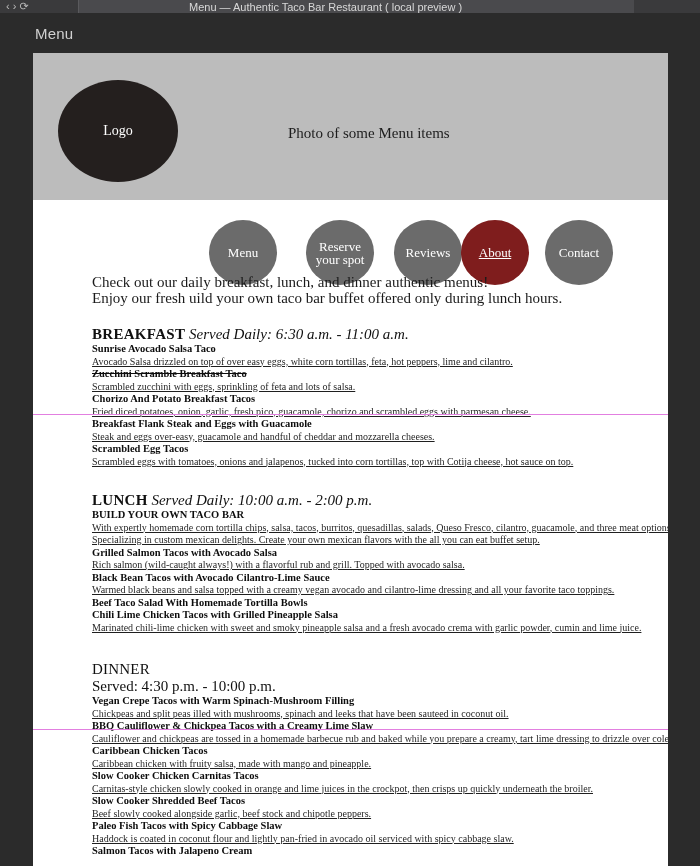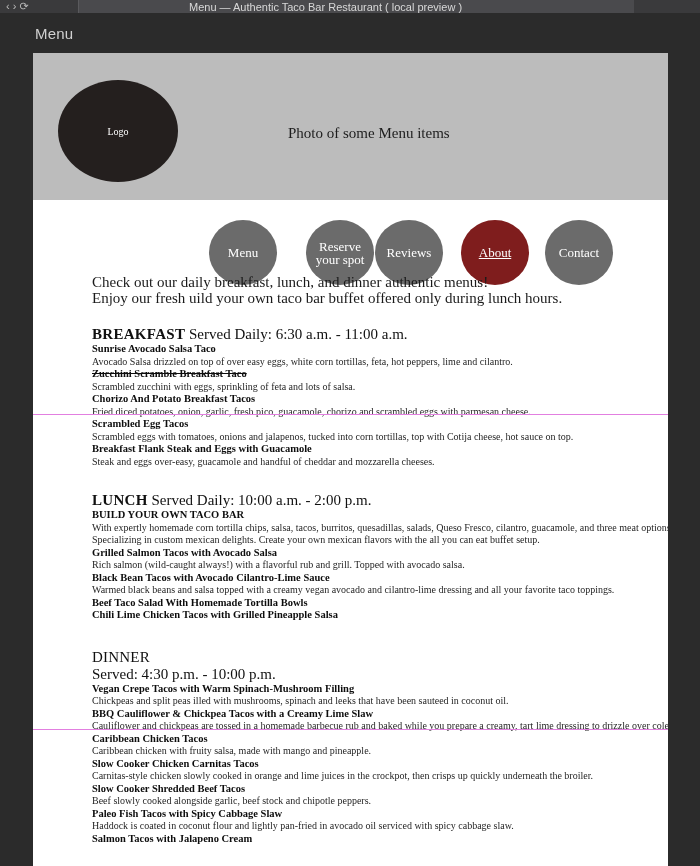--- a/index.html
+++ b/index.html
@@ -102,21 +102,21 @@
 
   #logo-circle {
     position: absolute;
     top: 27px;
     left: 25px;
     width: 120px;
     height: 102px;
     border-radius: 50%;
     background: #241f1e;
     color: #ffffff;
-    font-size: 10px;
+    font-size: 14px;
     display: flex;
     align-items: center;
     justify-content: center;
   }
 
   #hero-caption {
     position: absolute;
     top: 72px;
     left: 255px;
     font-size: 15px;
@@ -144,21 +144,21 @@
     line-height: 13px;
     display: flex;
     align-items: center;
     justify-content: center;
     text-align: center;
     cursor: pointer;
   }
   .nav-circle span { display: block; padding: 0 2px; }
   .nav-circle.pos0 { left: 176px; }
   .nav-circle.pos1 { left: 273px; }
-  .nav-circle.pos2 { left: 342px; }
+  .nav-circle.pos2 { left: 361px; }
   .nav-circle.pos3 { left: 428px; }
   .nav-circle.pos4 { left: 512px; }
 
   
   #menu-body {
     position: absolute;
     top: 222px;
     left: 0;
     width: 635px;
     padding: 0 59px 0 59px;
@@ -175,21 +175,21 @@
   .section.lunch { margin-top: 24px; }
   .section.dinner { margin-top: 27px; }
 
   .section-heading {
     font-size: 15px;
     color: #101010;
     line-height: 17px;
     white-space: nowrap;
   }
   .section-heading .sect-name { font-weight: bold; letter-spacing: 0.3px; }
-  .section-heading .sect-hours { font-weight: normal; }
+  .section-heading .sect-hours { font-style: italic; font-weight: normal; }
 
   
   .section-heading.plain .sect-name { font-weight: normal; letter-spacing: 0.2px; }
   .section-heading.plain .sect-hours { font-style: normal; display: block; }
 
   .item { position: relative; }
 
   .item-name {
     font-size: 10.5px;
     font-weight: bold;
@@ -197,20 +197,21 @@
     line-height: 12.5px;
     white-space: nowrap;
   }
   .item-name.struck { text-decoration: line-through; }
 
   .item-desc {
     font-size: 10px;
     color: #1f1f1f;
     line-height: 12.5px;
     white-space: nowrap;
+    text-decoration: underline;
   }
 
   
   .pink-rule {
     position: absolute;
     left: 0;
     width: 635px;
     height: 1.4px;
     background: #e27fe0;
   }
@@ -271,26 +272,26 @@
           </div>
           <div class="item">
             <div class="item-name struck">Zucchini Scramble Breakfast Taco</div>
             <div class="item-desc">Scrambled zucchini with eggs, sprinkling of feta and lots of salsa.</div>
           </div>
           <div class="item">
             <div class="item-name">Chorizo And Potato Breakfast Tacos</div>
             <div class="item-desc">Fried diced potatoes, onion, garlic, fresh pico, guacamole, chorizo and scrambled eggs with parmesan cheese.</div>
           </div>
           <div class="item">
+            <div class="item-name">Breakfast Flank Steak and Eggs with Guacamole</div>
+            <div class="item-desc">Steak and eggs over-easy, guacamole and handful of cheddar and mozzarella cheeses.</div>
+          </div>
+          <div class="item">
             <div class="item-name">Scrambled Egg Tacos</div>
             <div class="item-desc">Scrambled eggs with tomatoes, onions and jalapenos, tucked into corn tortillas, top with Cotija cheese, hot sauce on top.</div>
-          </div>
-          <div class="item">
-            <div class="item-name">Breakfast Flank Steak and Eggs with Guacamole</div>
-            <div class="item-desc">Steak and eggs over-easy, guacamole and handful of cheddar and mozzarella cheeses.</div>
           </div>
         </div>
         <div class="section lunch">
           <div class="section-heading"><span class="sect-name">LUNCH</span><span class="sect-hours"> Served Daily: 10:00 a.m. - 2:00 p.m.</span></div>
           <div class="item">
             <div class="item-name">BUILD YOUR OWN TACO BAR</div>
             <div class="item-desc">With expertly homemade corn tortilla chips, salsa, tacos, burritos, quesadillas, salads, Queso Fresco, cilantro, guacamole, and three meat options.</div>
             <div class="item-desc">Specializing in custom mexican delights. Create your own mexican flavors with the all you can eat buffet setup.</div>
           </div>
           <div class="item">
@@ -299,20 +300,21 @@
           </div>
           <div class="item">
             <div class="item-name">Black Bean Tacos with Avocado Cilantro-Lime Sauce</div>
             <div class="item-desc">Warmed black beans and salsa topped with a creamy vegan avocado and cilantro-lime dressing and all your favorite taco toppings.</div>
           </div>
           <div class="item">
             <div class="item-name">Beef Taco Salad With Homemade Tortilla Bowls</div>
           </div>
           <div class="item">
             <div class="item-name">Chili Lime Chicken Tacos with Grilled Pineapple Salsa</div>
+            <div class="item-desc">Marinated chili-lime chicken with sweet and smoky pineapple salsa and a fresh avocado crema with garlic powder, cumin and lime juice.</div>
           </div>
         </div>
         <div class="section dinner">
           <div class="section-heading plain"><span class="sect-name">DINNER</span><span class="sect-hours">Served: 4:30 p.m. - 10:00 p.m.</span></div>
           <div class="item">
             <div class="item-name">Vegan Crepe Tacos with Warm Spinach-Mushroom Filling</div>
             <div class="item-desc">Chickpeas and split peas illed with mushrooms, spinach and leeks that have been sauteed in coconut oil.</div>
           </div>
           <div class="item">
             <div class="item-name">BBQ Cauliflower &amp; Chickpea Tacos with a Creamy Lime Slaw</div>

